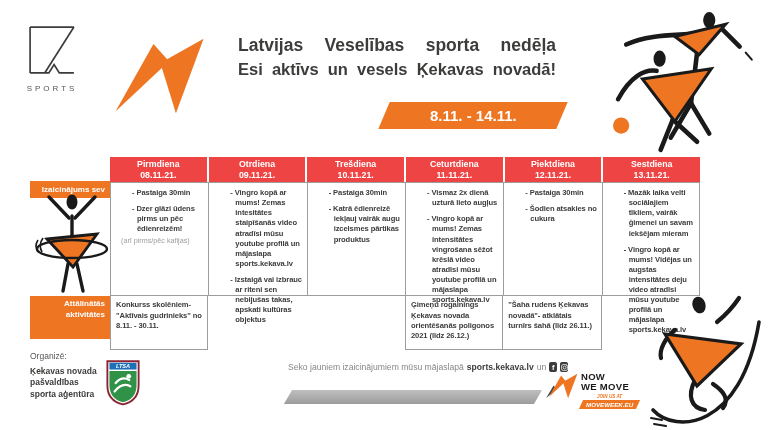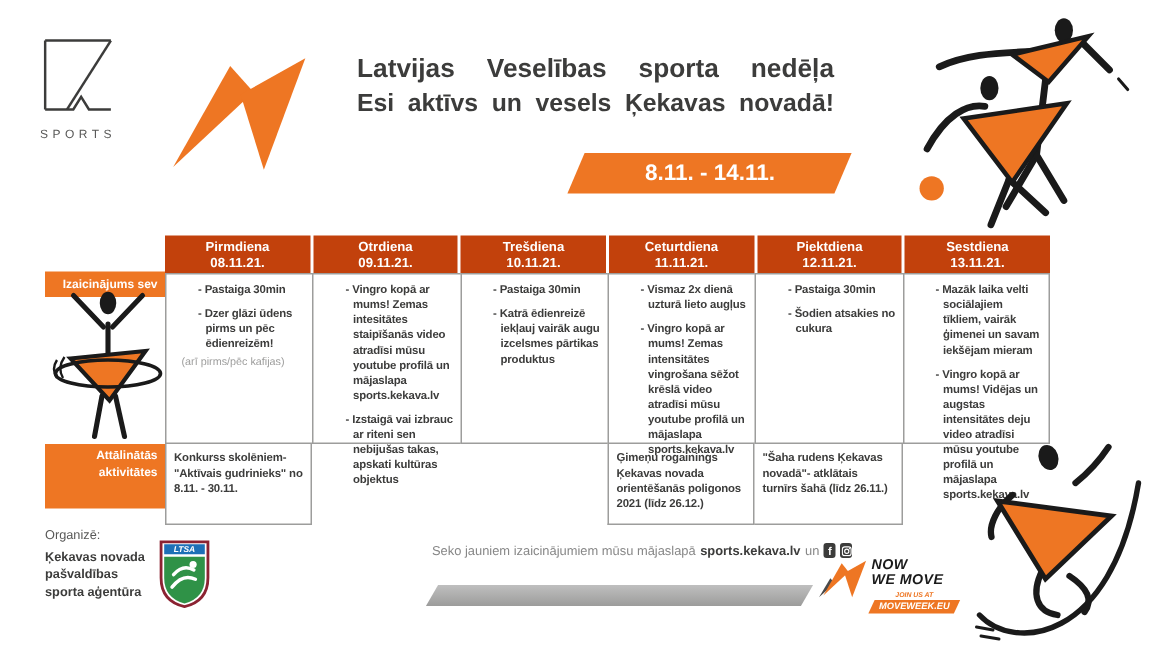--- a/index.html
+++ b/index.html
@@ -15,21 +15,21 @@
   .title-line1{font-size:17.5px;font-weight:bold;text-align:justify;text-align-last:justify;line-height:1.25;}
   .title-line2{font-size:16.5px;font-weight:bold;text-align:justify;text-align-last:justify;line-height:1.25;margin-top:2px;}
   .date-banner{left:384px;top:102px;width:178px;height:27px;background:#EE7623;
                transform:skewX(-23deg);display:flex;align-items:center;justify-content:center;}
   .date-banner span{transform:skewX(23deg);color:#fff;font-size:15px;font-weight:bold;}
   .dancers{left:612px;top:6px;}
 
   
   .tbl{left:110px;top:157px;width:590px;}
   .thead{display:grid;grid-template-columns:repeat(6,1fr);column-gap:2px;}
-  .thcell{background:#c2410c;color:#fff;text-align:center;font-weight:bold;font-size:8.8px;
+  .thcell{background:#ef4444;color:#fff;text-align:center;font-weight:bold;font-size:8.8px;
           line-height:1.22;padding:2px 1px;}
   .trow1{display:grid;grid-template-columns:repeat(6,1fr);}
   .tc1{border-left:1px solid #9D9D9C;border-top:1px solid #9D9D9C;border-bottom:1px solid #9D9D9C;
        height:114px;box-sizing:border-box;padding:5px 4px 4px 5px;}
   .tc1.last{border-right:1px solid #9D9D9C;}
   .trow2{display:grid;grid-template-columns:repeat(6,1fr);}
   .tc2{height:54px;box-sizing:border-box;padding:4px 4px 4px 5px;}
   .tc2.boxed{border:1px solid #9D9D9C;border-top:none;}
   .tc2.noleft{border-left:none;}
   .bullet{margin:0 0 6px 16px;padding-left:5px;text-indent:-5px;font-size:7.6px;font-weight:bold;
@@ -49,21 +49,21 @@
   .organizer{left:30px;top:366px;width:74px;font-size:8.5px;font-weight:bold;line-height:1.35;}
   .ltsa{left:104px;top:356px;}
   .follow{left:288px;top:362px;width:280px;font-size:8.6px;color:#878787;display:flex;
           gap:3px;white-space:nowrap;}
   .follow .site{font-weight:bold;color:#3C3C3B;}
   .soc{display:inline-flex;width:10px;height:10px;background:#3C3C3B;border-radius:2px;color:#fff;
        align-items:center;justify-content:center;font-size:7.5px;font-weight:bold;}
   .graybar{left:288px;top:390px;width:250px;height:14px;background:linear-gradient(#BFBFBF,#9C9C9B);
            transform:skewX(-30deg);}
   .nwm-footer{left:546px;top:372px;display:flex;align-items:flex-start;gap:3px;}
-  .nwm-text{font-style:italic;font-weight:bold;color:#1a1a1a;font-size:9.5px;line-height:1.05;letter-spacing:0.3px;}
+  .nwm-text{font-weight:bold;color:#1a1a1a;font-size:9.5px;line-height:1.05;letter-spacing:0.3px;}
   .nwm-sub{margin-top:2px;}
   .nwm-join{font-size:4.6px;font-style:italic;font-weight:bold;color:#EE7623;text-align:center;}
   .nwm-banner{margin-top:1px;background:#EE7623;transform:skewX(-25deg);padding:1px 5px;}
   .nwm-banner span{display:block;transform:skewX(25deg);color:#fff;font-size:6.2px;font-weight:bold;font-style:italic;}
   .jumper{left:646px;top:292px;}
 </style>
 </head>
 <body>
 
 <div class="canvas">

